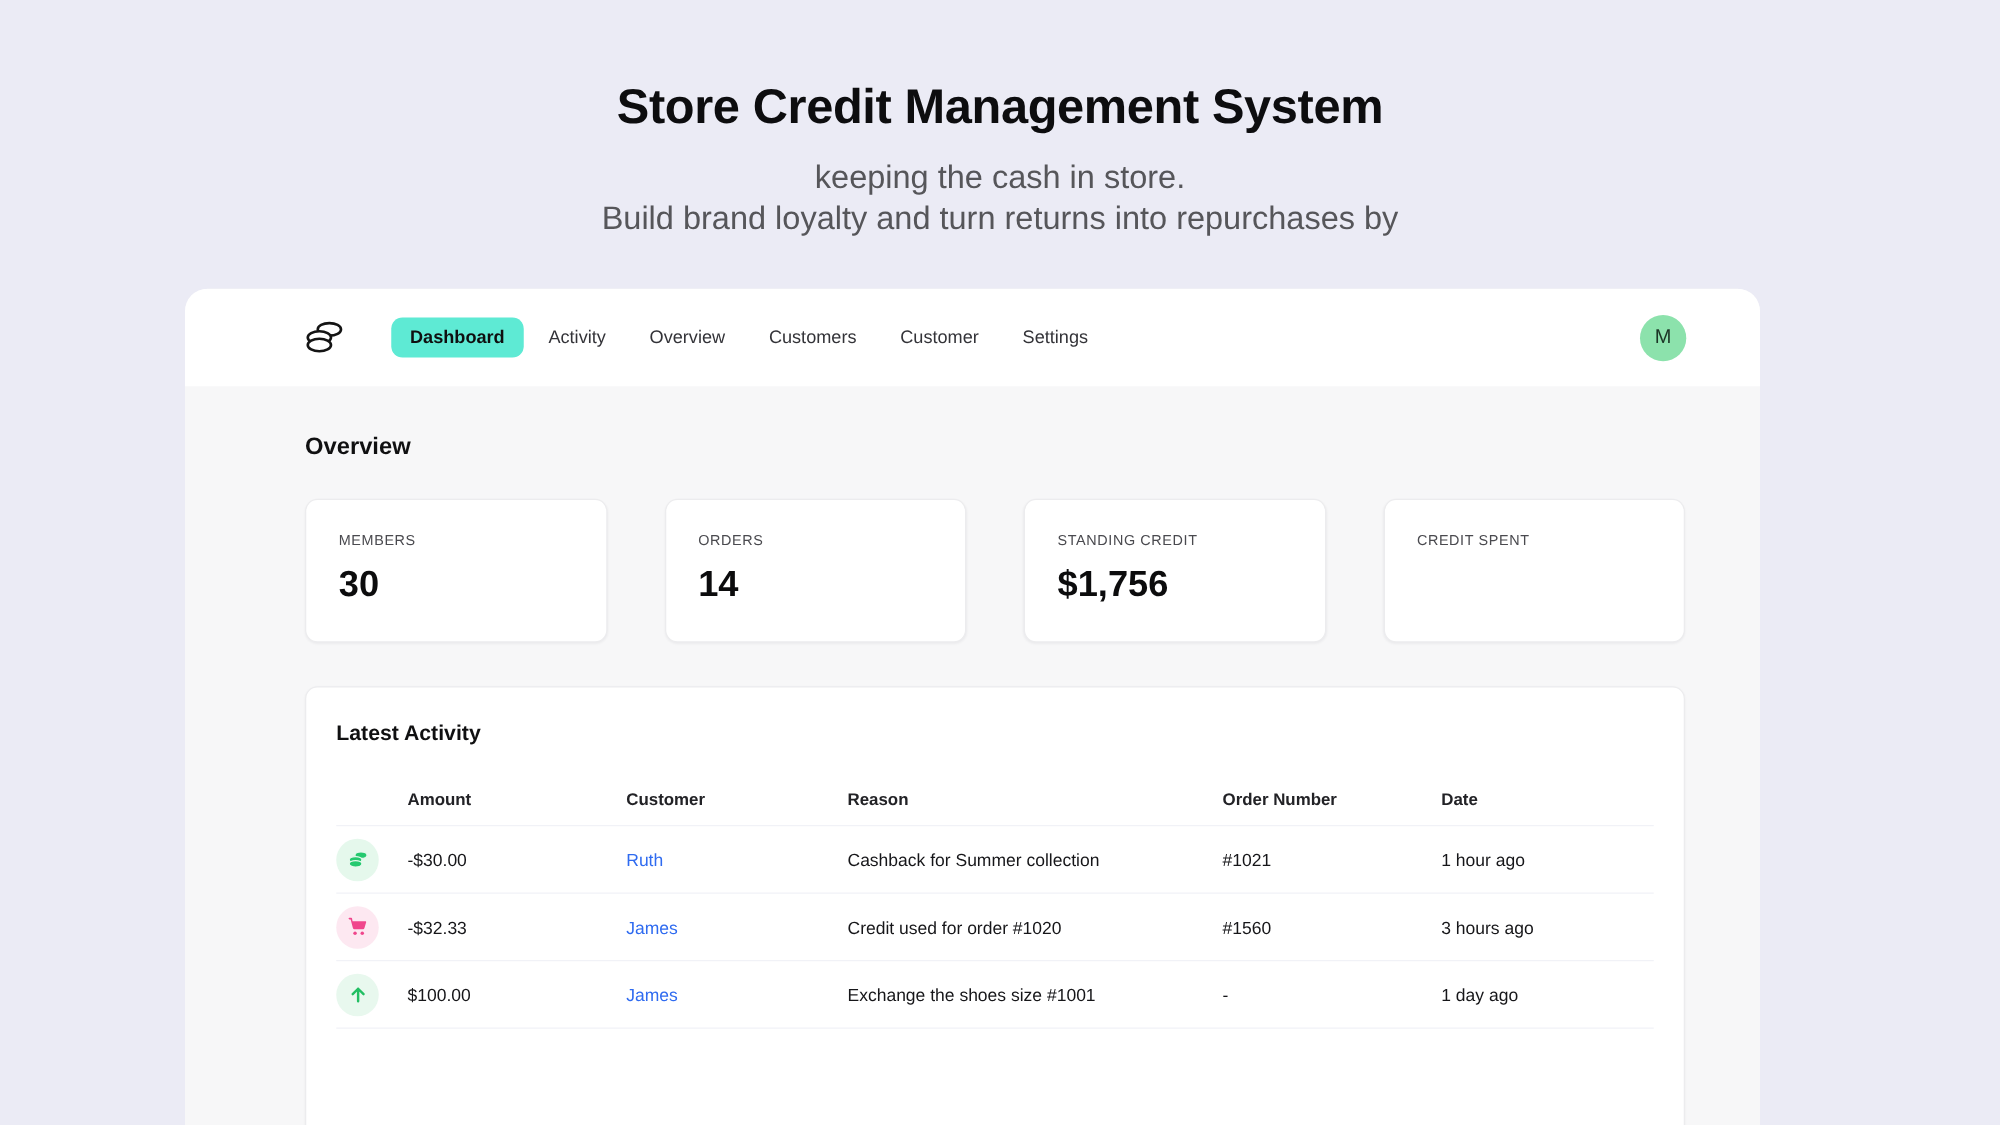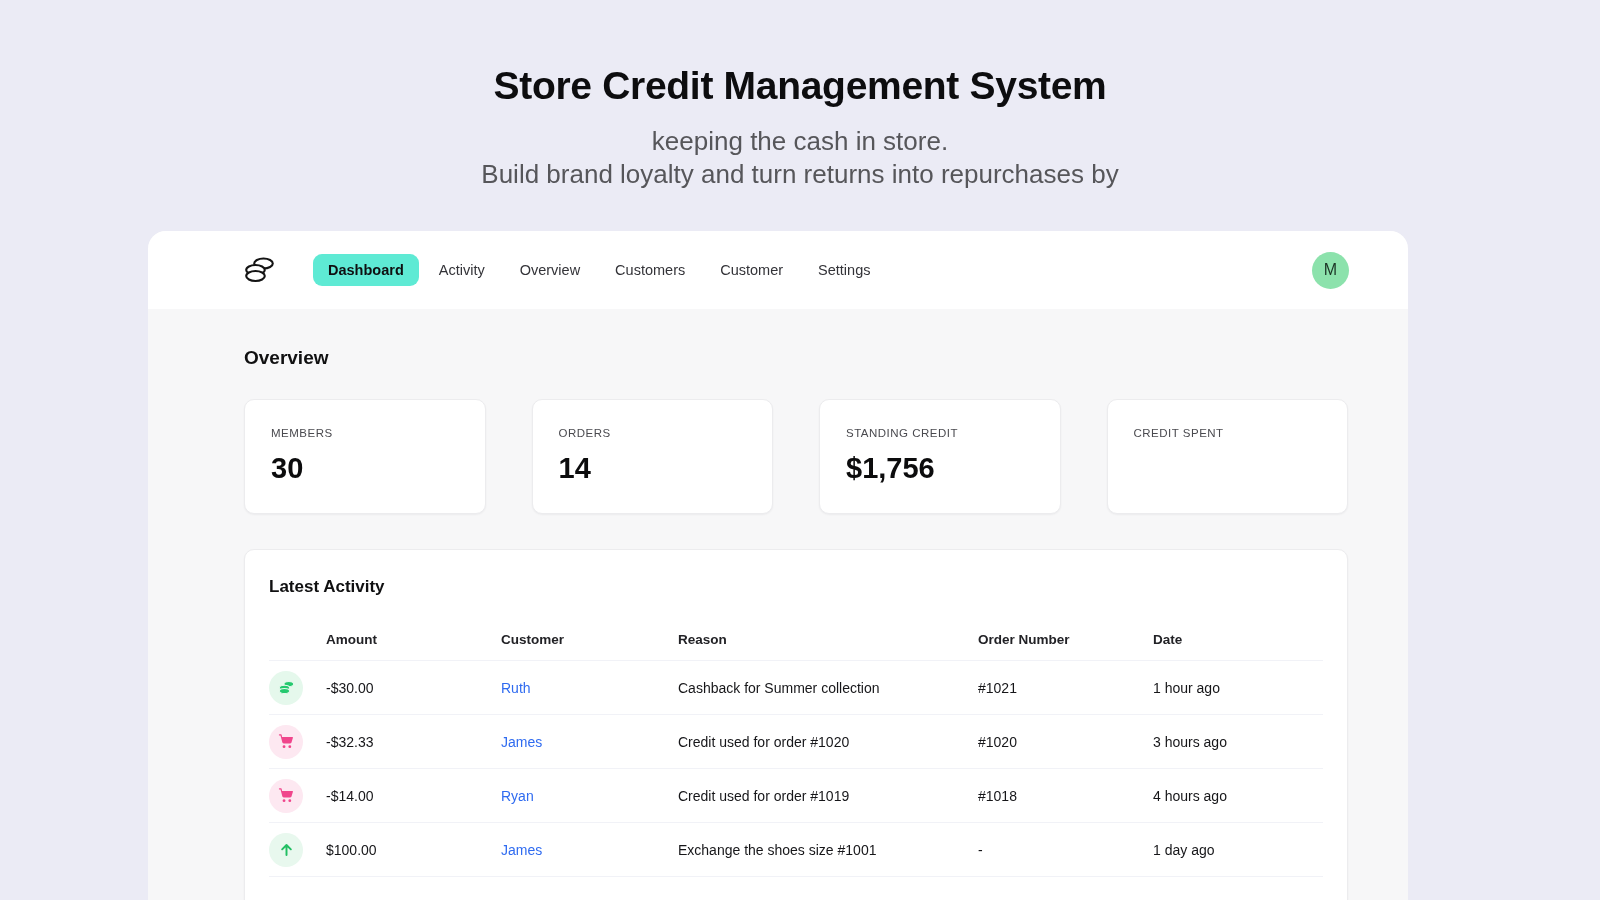--- a/index.html
+++ b/index.html
@@ -180,40 +180,22 @@
           <path d="M1.8 1.4c-.45 0-.82.37-.82.82s.37.82.82.82h1.15l2.12 7.95c.2.74.87 1.26 1.64 1.26h7.62c.76 0 1.42-.5 1.63-1.23l1.6-5.4c.15-.52-.24-1.03-.78-1.03H4.75L4.3 2c-.1-.36-.43-.6-.8-.6H1.8z"></path>
           <circle cx="7.1" cy="16.1" r="1.65"></circle>
           <circle cx="13.9" cy="16.1" r="1.65"></circle>
         </svg>
 
       </span>
     </div>
     <div class="cell c-amount">-$32.33</div>
     <div class="cell"><span class="c-customer">James</span></div>
     <div class="cell c-reason">Credit used for order #1020</div>
-    <div class="cell c-order">#1020</div>
+    <div class="cell c-order">#1560</div>
     <div class="cell c-date">3 hours ago</div>
-  </div>
-            <div class="t-row">
-    <div class="cell">
-      <span class="row-icon" data-icon="cart-icon" style="background: rgb(253, 232, 241); color: rgb(240, 70, 140); --bg: #fde8f1;">
-
-        <svg class="i-cart" viewBox="0 0 20 20" fill="currentColor">
-          <path d="M1.8 1.4c-.45 0-.82.37-.82.82s.37.82.82.82h1.15l2.12 7.95c.2.74.87 1.26 1.64 1.26h7.62c.76 0 1.42-.5 1.63-1.23l1.6-5.4c.15-.52-.24-1.03-.78-1.03H4.75L4.3 2c-.1-.36-.43-.6-.8-.6H1.8z"></path>
-          <circle cx="7.1" cy="16.1" r="1.65"></circle>
-          <circle cx="13.9" cy="16.1" r="1.65"></circle>
-        </svg>
-
-      </span>
-    </div>
-    <div class="cell c-amount">-$14.00</div>
-    <div class="cell"><span class="c-customer">Ryan</span></div>
-    <div class="cell c-reason">Credit used for order #1019</div>
-    <div class="cell c-order">#1018</div>
-    <div class="cell c-date">4 hours ago</div>
   </div>
             <div class="t-row">
     <div class="cell">
       <span class="row-icon" data-icon="arrow-up-icon" style="background: rgb(232, 248, 238); color: rgb(34, 191, 99); --bg: #e8f8ee;">
 
         <svg class="i-arrow" viewBox="0 0 20 20" fill="none" stroke="currentColor" stroke-width="2.3" stroke-linecap="round" stroke-linejoin="round">
           <path d="M10 16.5V4.7M4.9 9.8 10 4.7l5.1 5.1"></path>
         </svg>
       </span>
     </div>

